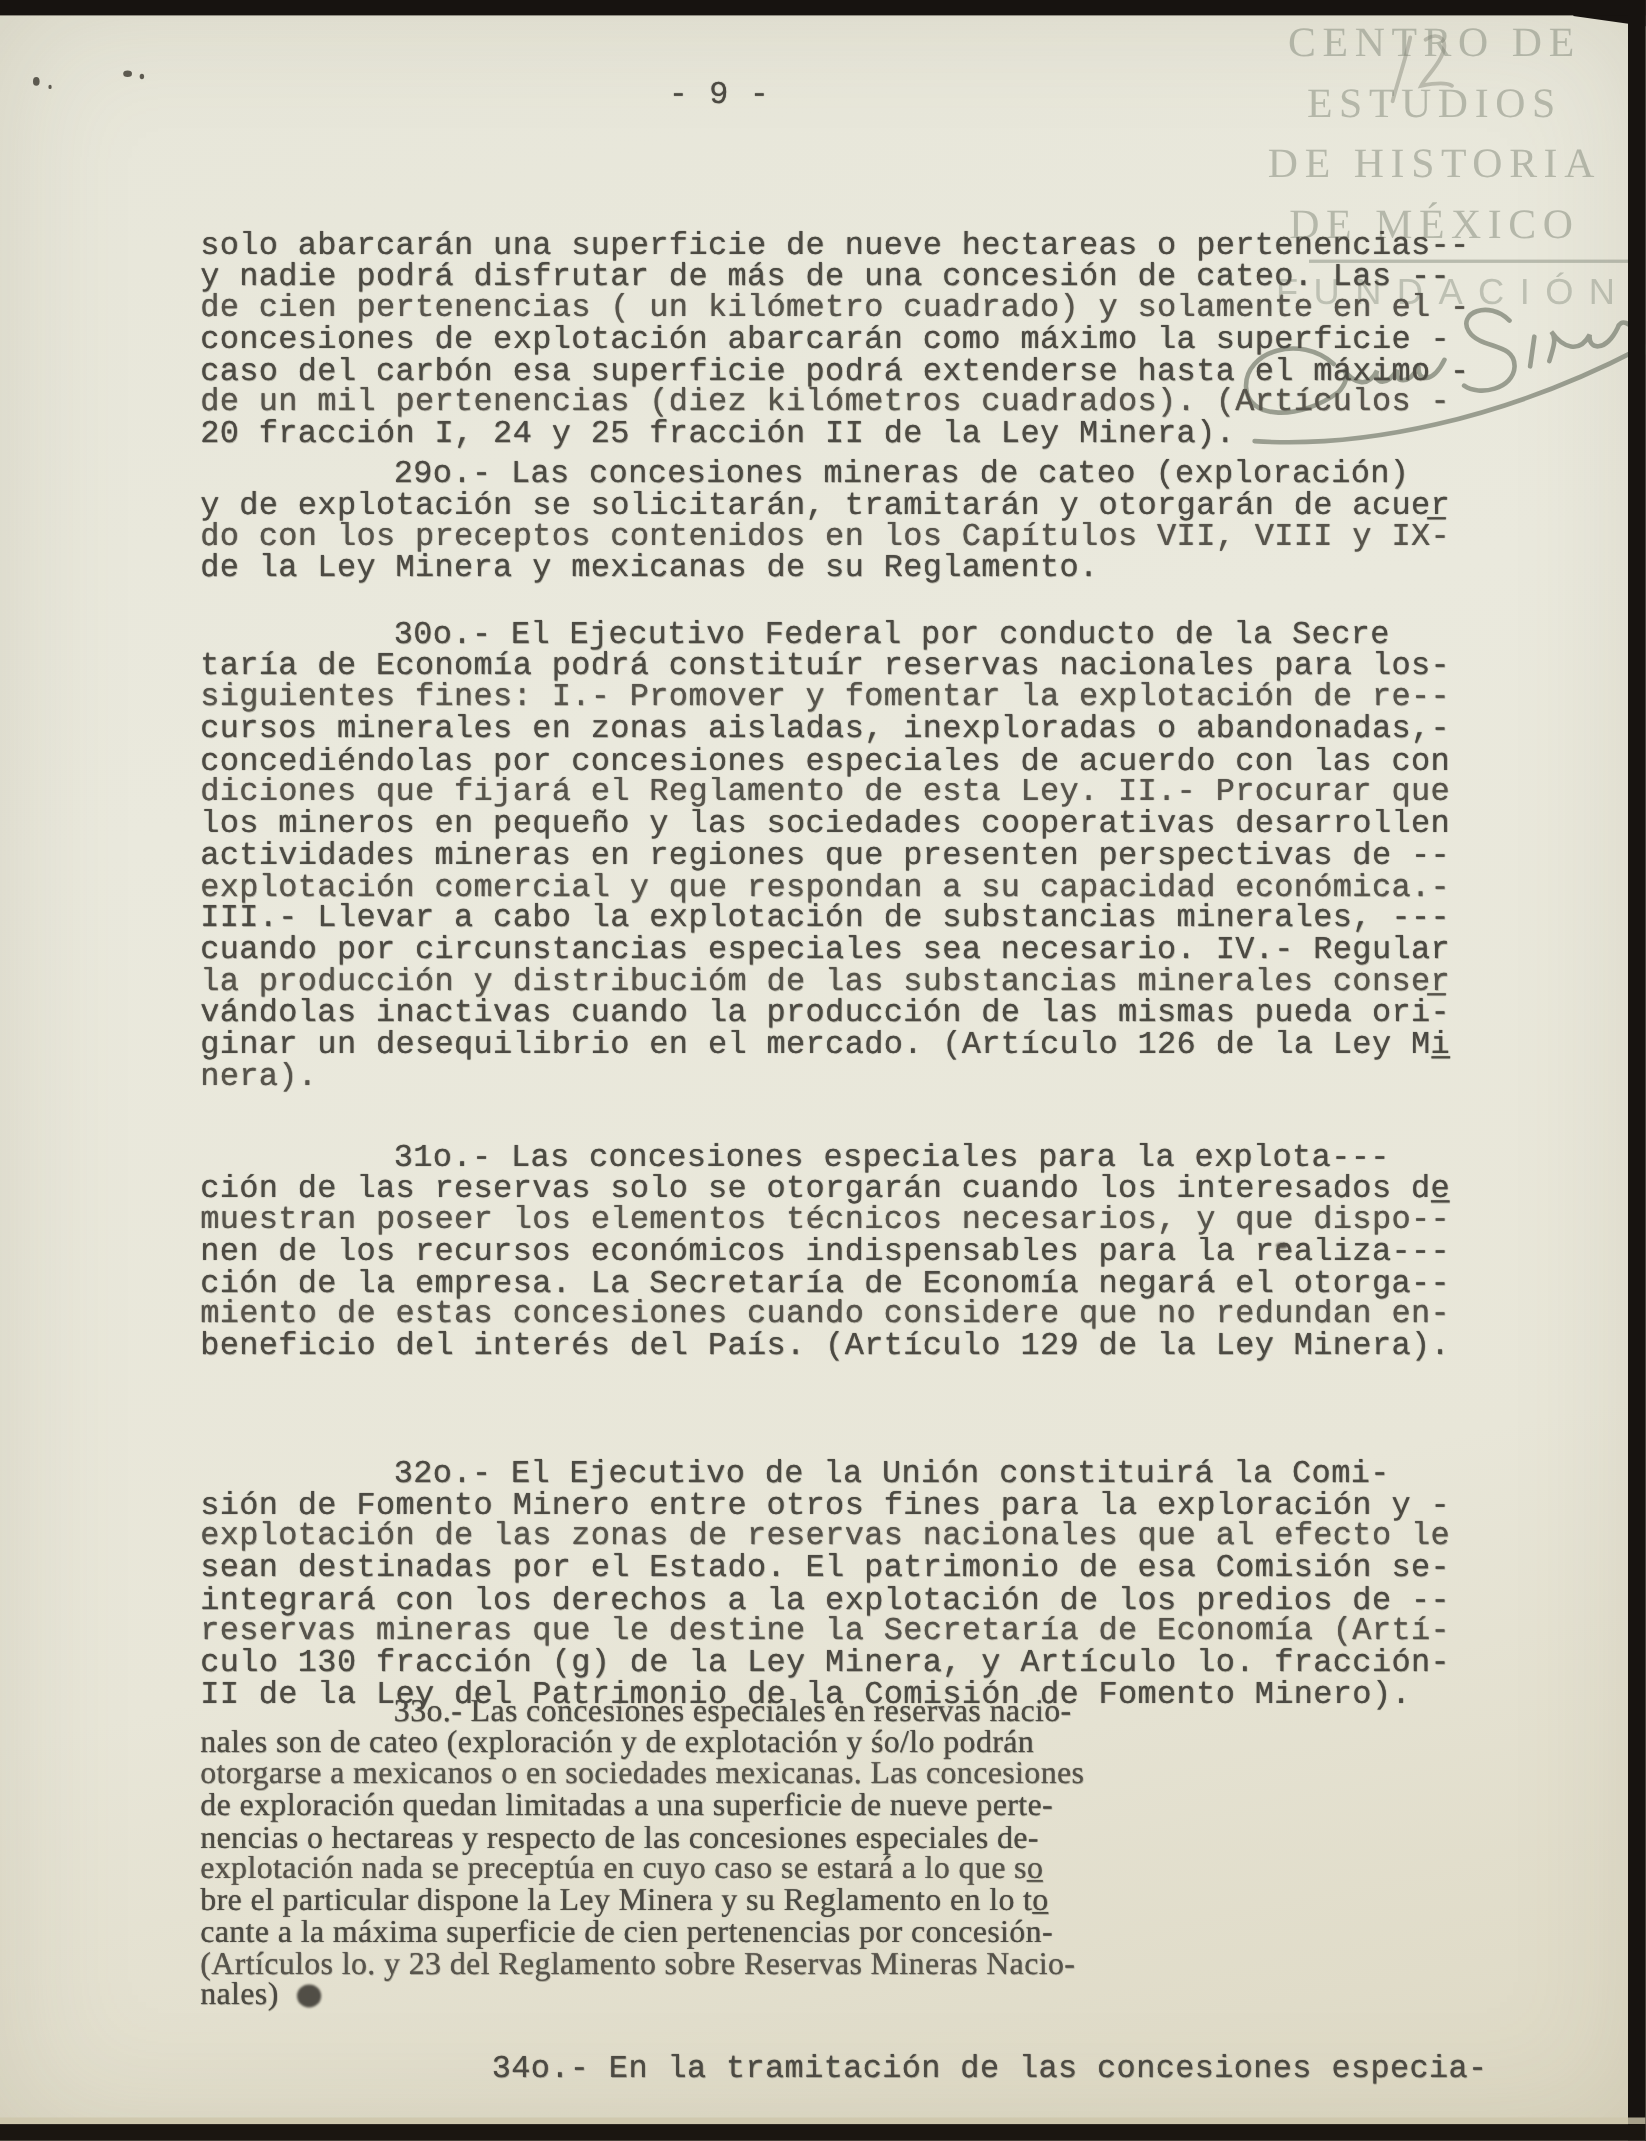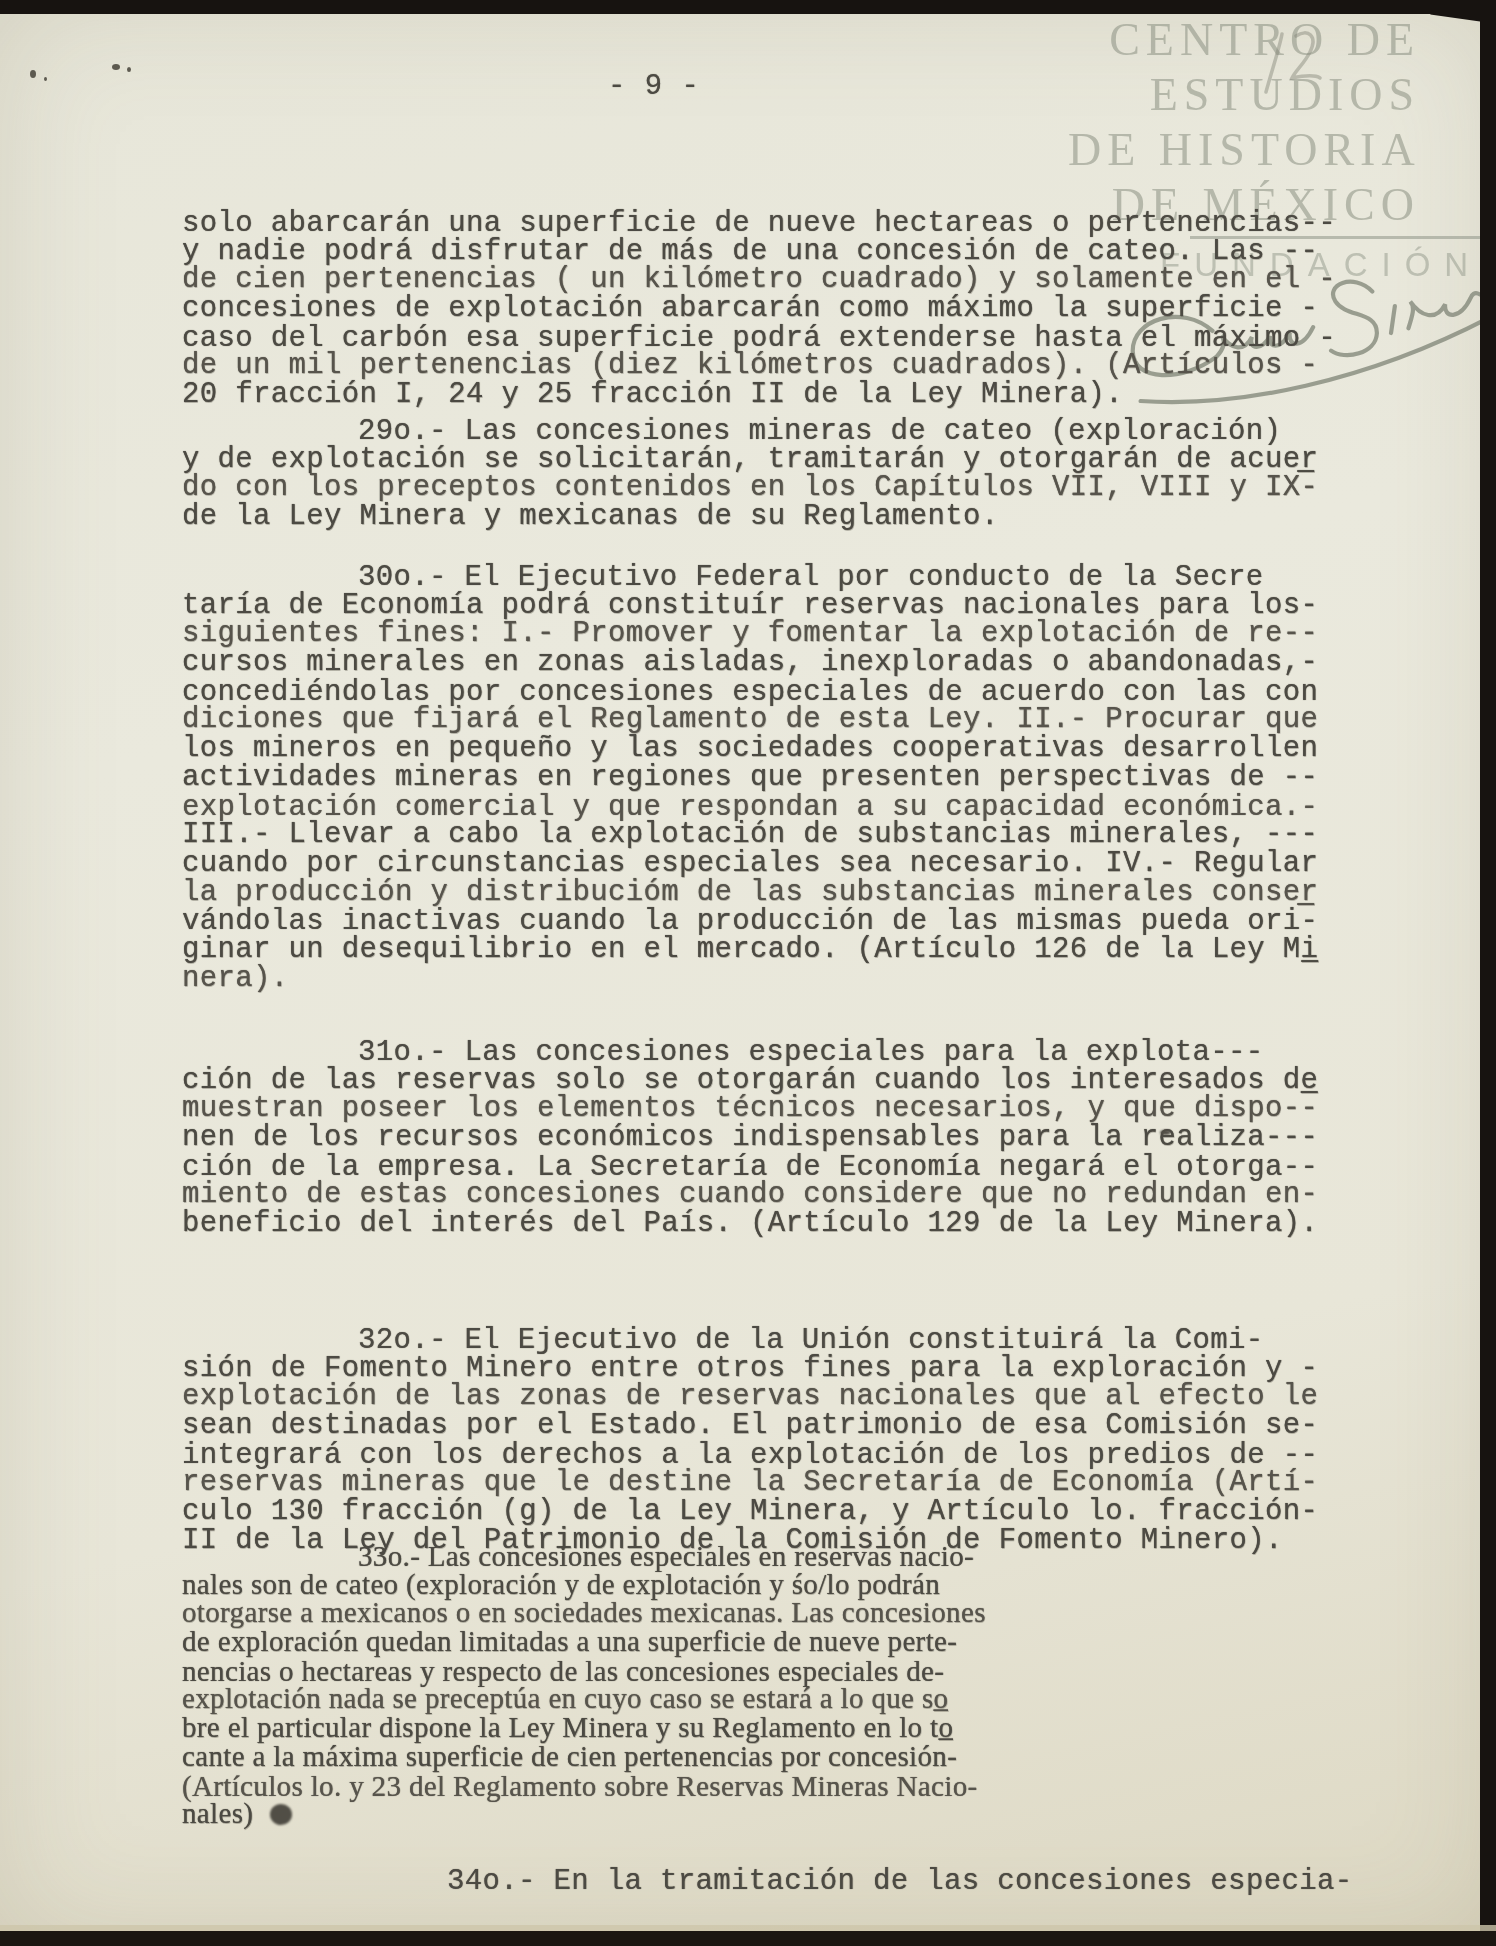--- a/index.html
+++ b/index.html
@@ -29,23 +29,23 @@
   }
   .tline:nth-child(3n){color:#57544c;}
   .tline:nth-child(4n+1){transform:translateY(0.6px);}
   .page-number{
     position:absolute;left:608px;top:73px;font-size:29px;line-height:28.7px;
     color:#4c4a43;letter-spacing:1px;white-space:pre;
     text-shadow:0 0 1px rgba(80,76,66,.85);
   }
   
   .wm-serif{
-    position:absolute;left:1068px;top:12px;width:352px;text-align:right;
+    position:absolute;left:1128px;top:12px;width:352px;text-align:center;
     font-family:"Liberation Serif","DejaVu Serif",serif;
-    font-size:46px;line-height:55px;letter-spacing:6px;
+    font-size:38px;line-height:55px;letter-spacing:6px;
     color:rgba(138,144,130,0.55);white-space:nowrap;
   }
   .wm-rule{position:absolute;left:1190px;top:236px;width:297px;height:3px;background:rgba(142,148,134,0.55);}
   .wm-foundation{
     position:absolute;left:1160px;top:246px;
     font-family:"Liberation Sans","DejaVu Sans",sans-serif;
     font-size:33px;letter-spacing:14px;font-weight:400;
     color:rgba(146,152,138,0.5);white-space:nowrap;
   }
   .signature{position:absolute;left:1118px;top:258px;width:380px;height:150px;overflow:visible;transform:rotate(-9deg);}

